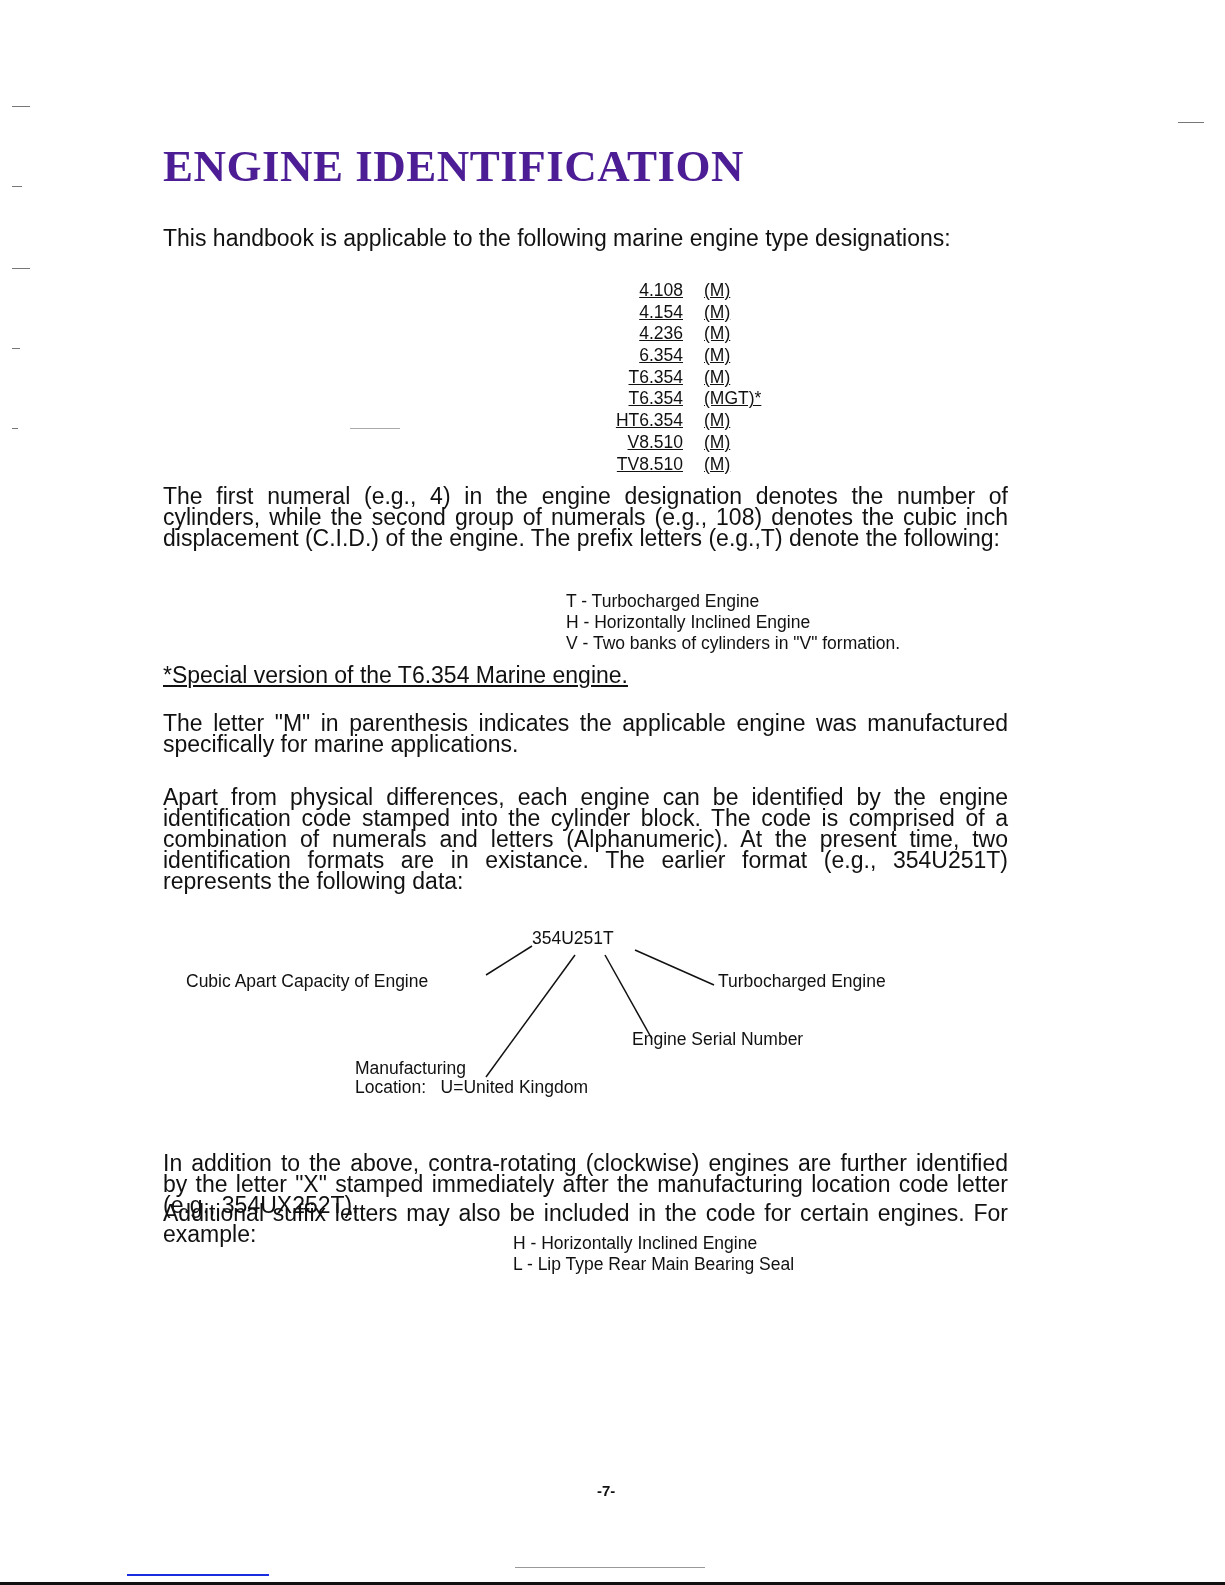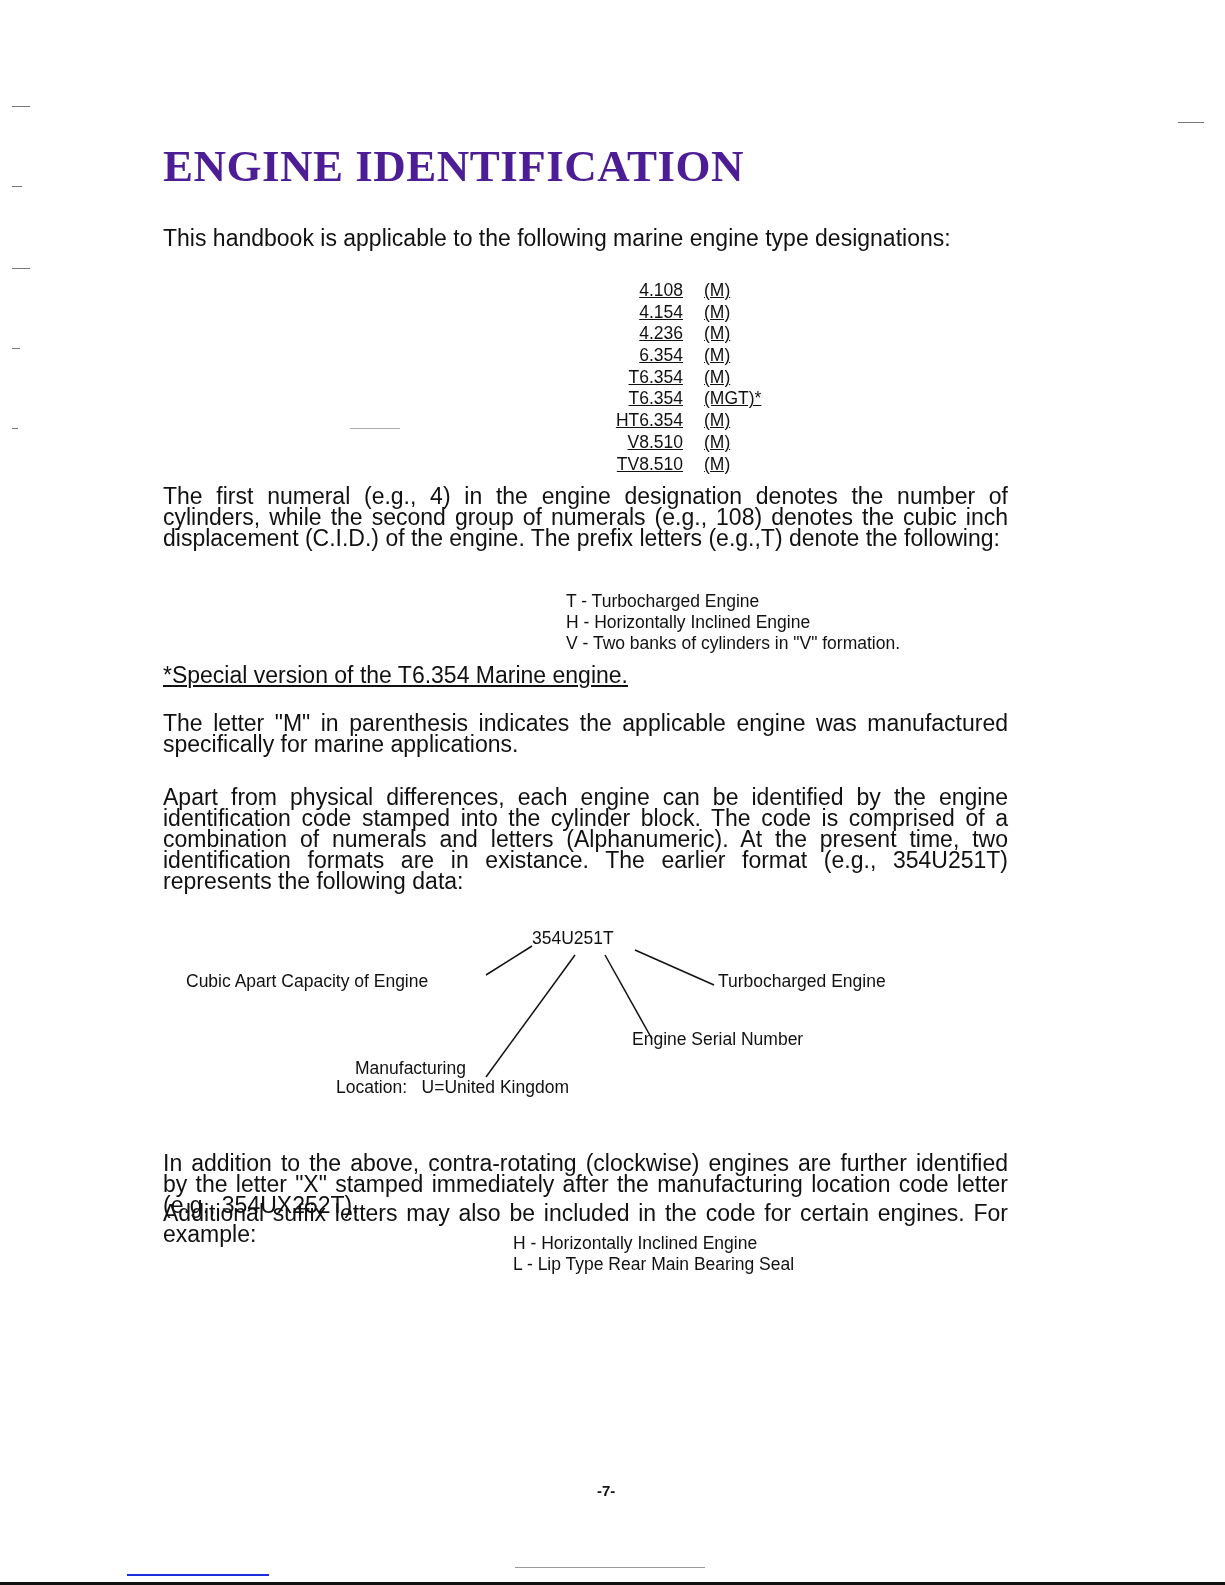--- a/index.html
+++ b/index.html
@@ -27,21 +27,21 @@
     .footnote { left: 163px; top: 665px; text-decoration: underline; }
     .p2 { top: 713px; }
     .p3 { top: 787px; }
     .diagram { left: 0; top: 0; width: 1225px; height: 1585px; }
     .dlabel { font-size: 17.5px; }
     .code-label { left: 532px; top: 928px; }
     .cubic-label { left: 186px; top: 971px; }
     .turbo-label { left: 718px; top: 971px; }
     .serial-label { left: 632px; top: 1029px; }
     .mfg-label1 { left: 355px; top: 1058px; }
-    .mfg-label2 { left: 336px; top: 1077px; text-align: center; }
+    .mfg-label2 { left: 355px; top: 1077px; text-align: center; }
     .p4 { top: 1153px; }
     .p5 { top: 1203px; }
     .suffix-list { left: 513px; top: 1233px; }
     .page-num { left: 597px; top: 1482px; font-weight: bold; font-size: 15px; }
     .blue-line { position: absolute; left: 127px; top: 1574px; width: 142px; height: 2px; background: #1a2ee0; }
     .bottom-rule { position: absolute; left: 0; top: 1582px; width: 1225px; height: 3px; background: #111; }
     .speck { position: absolute; background: #777; height: 1px; }
   </style>
 </head>
 <body>

